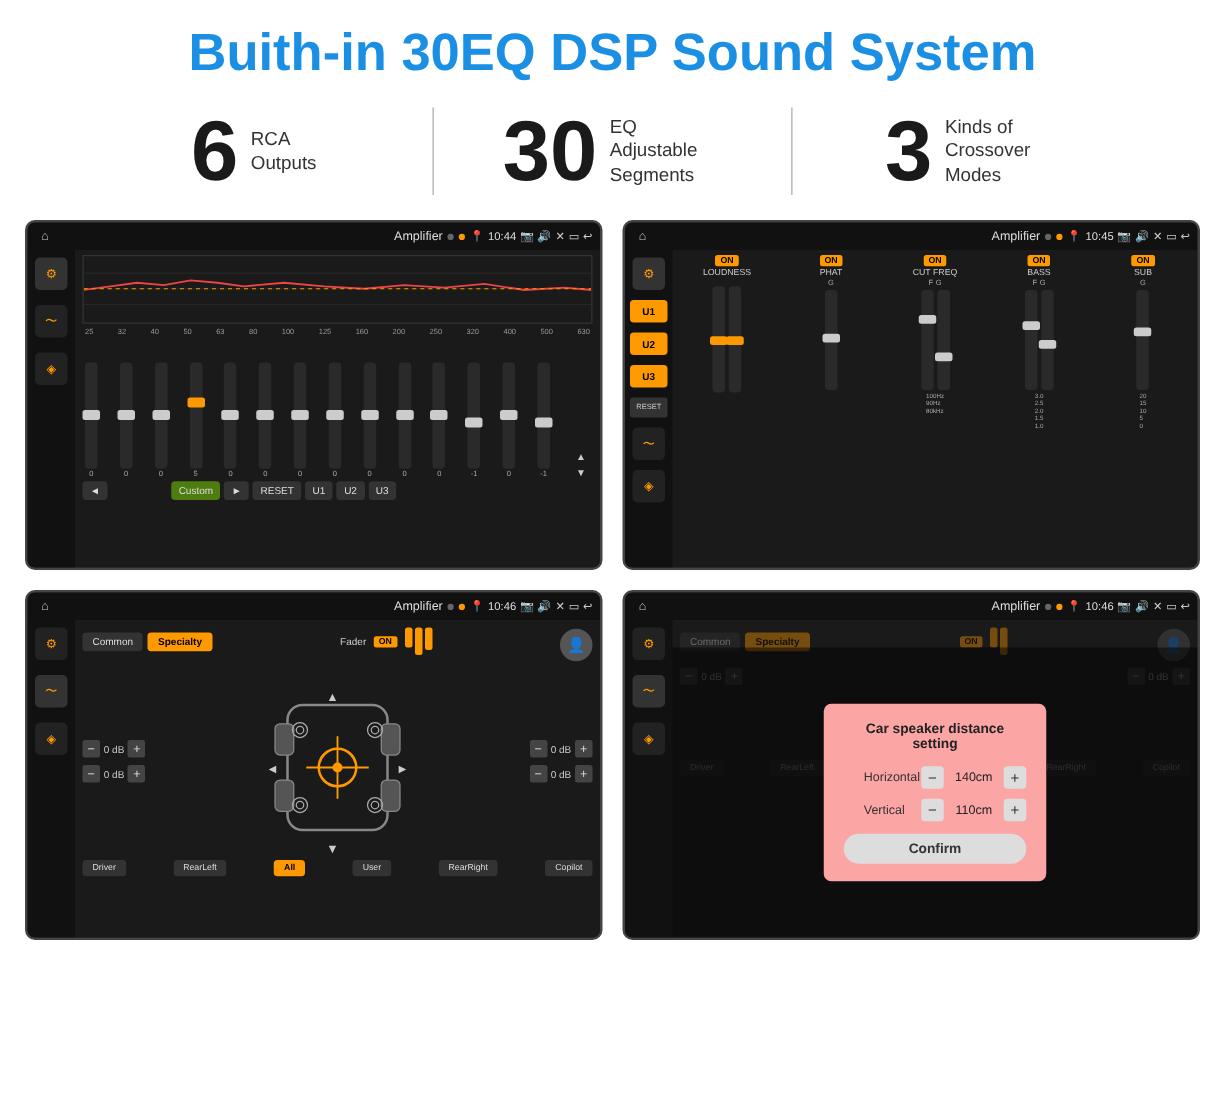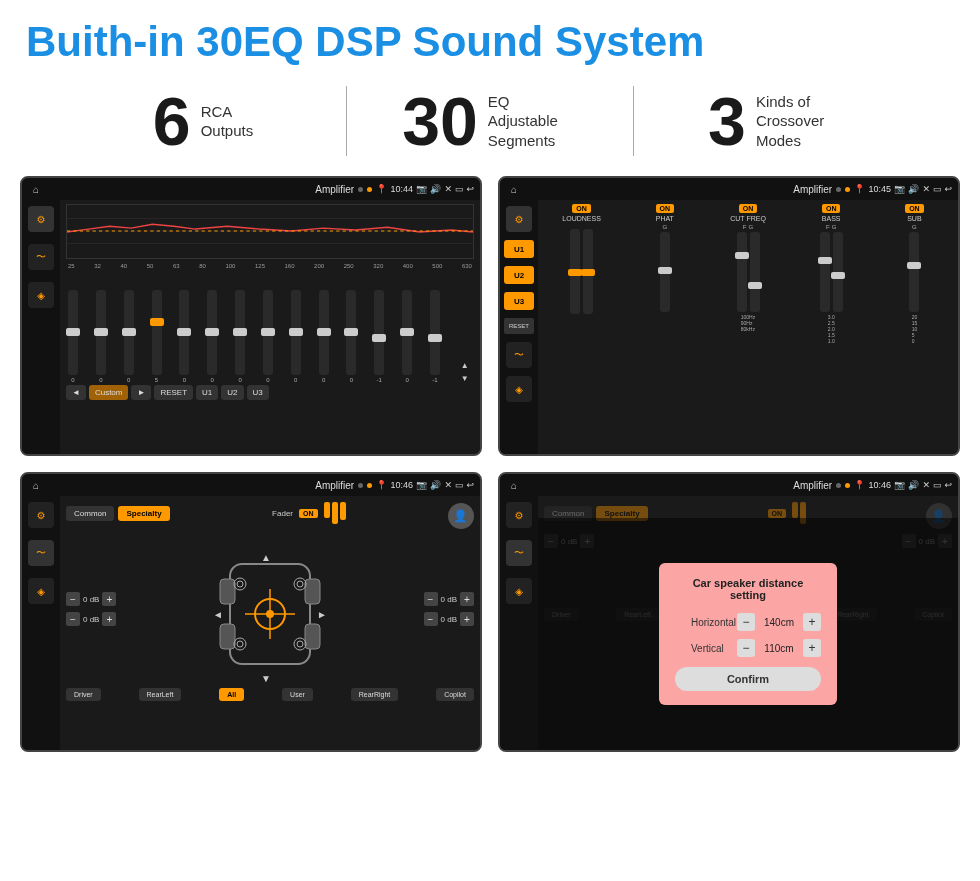--- a/index.html
+++ b/index.html
@@ -5,24 +5,25 @@
     * { box-sizing: border-box; margin: 0; padding: 0; }
     body {
       width: 980px;
       height: 881px;
       background: #ffffff;
       font-family: Arial, sans-serif;
       overflow: hidden;
     }
 
     .page-title {
+      text-align: center;
       font-size: 42px;
       font-weight: 900;
       color: #1a8fe3;
-      padding: 18px 26px 10px;
+      padding: 18px 5px 10px;
     }
 
     .stats-row {
       display: flex;
       justify-content: center;
       align-items: center;
       padding: 10px 60px 15px;
       gap: 0;
     }
     .stat-item {
@@ -212,21 +213,21 @@
       align-items: center;
     }
     .eq-btn {
       background: #333;
       color: #ddd;
       font-size: 8px;
       padding: 3px 6px;
       border-radius: 3px;
       border: none;
     }
-    .eq-btn.active { background: #a16207; }
+    .eq-btn.active { background: #4d7c0f; margin-left: 48px; }
 
     
     .screen2-body {
       display: flex;
       height: calc(100% - 22px);
       background: #1a1a1a;
     }
     .screen2-left {
       width: 38px;
       background: #111;

